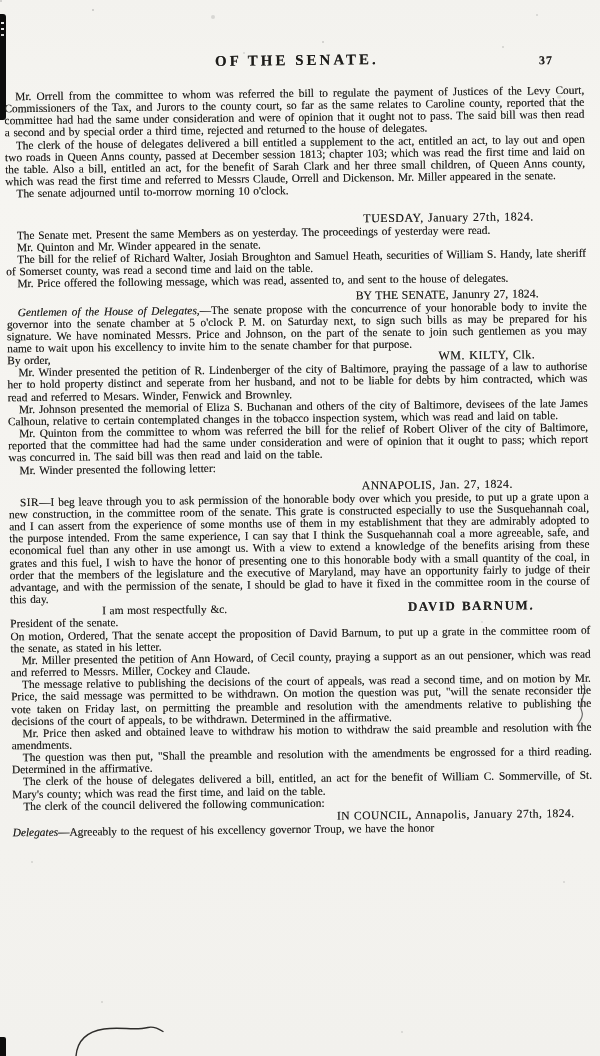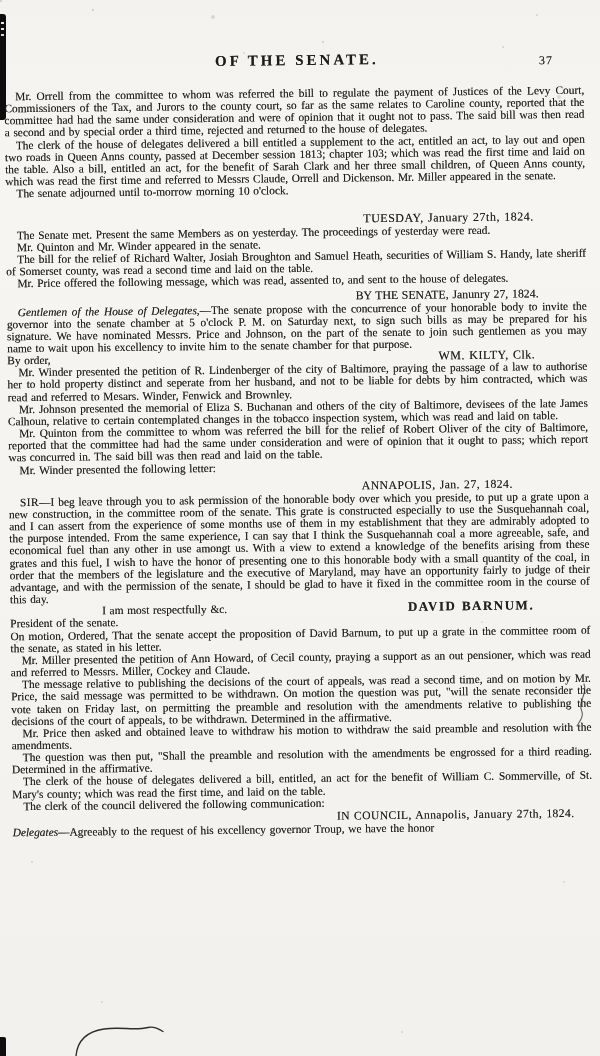--- a/index.html
+++ b/index.html
@@ -28,21 +28,21 @@
   .edge-strip:before{content:"";position:absolute;left:1px;top:8px;width:3px;height:2px;
       background:#e8e8e8;box-shadow:0 6px 0 #e8e8e8, 0 12px 0 #d8d8d8;}
   .edge-nub{position:absolute;left:0;top:1037px;width:6px;height:19px;background:#0e0e0e;
       border-radius:0 2px 0 0;}
   
   .sheet{position:absolute;left:0;top:0;width:600px;
       transform:rotate(-0.65deg);transform-origin:50% 40%;
       color:#1d1c19;text-shadow:0 0 0.4px rgba(20,20,20,.55);}
   .masthead{position:relative;padding-top:52px;height:26px;}
   .running-title{text-align:center;font-weight:bold;font-size:15px;letter-spacing:3px;}
-  .page-number{position:absolute;right:44px;top:56px;font-size:12px;font-weight:normal;
+  .page-number{position:absolute;right:44px;top:56px;font-size:12px;font-weight:bold;
       letter-spacing:1px;color:#242220;}
   .text-block{padding:9px 13px 0 7px;font-size:11.4px;line-height:12.15px;
       text-align:justify;word-spacing:0.8px;}
   .text-block p{margin:0;}
   .para{text-indent:11px;}
   .h-right{text-align:right;text-indent:0;}
   .h-tuesday{padding-right:52px;font-size:12px;letter-spacing:0.5px;margin-top:17px !important;}
   .h-senate{padding-right:48px;font-size:11.8px;margin-top:4px !important;}
   .h-annapolis{padding-right:76px;font-size:11.8px;letter-spacing:0.4px;margin-top:7px !important;}
   .h-council{padding-right:18px;font-size:11.6px;letter-spacing:0.4px;margin-top:2px !important;}

